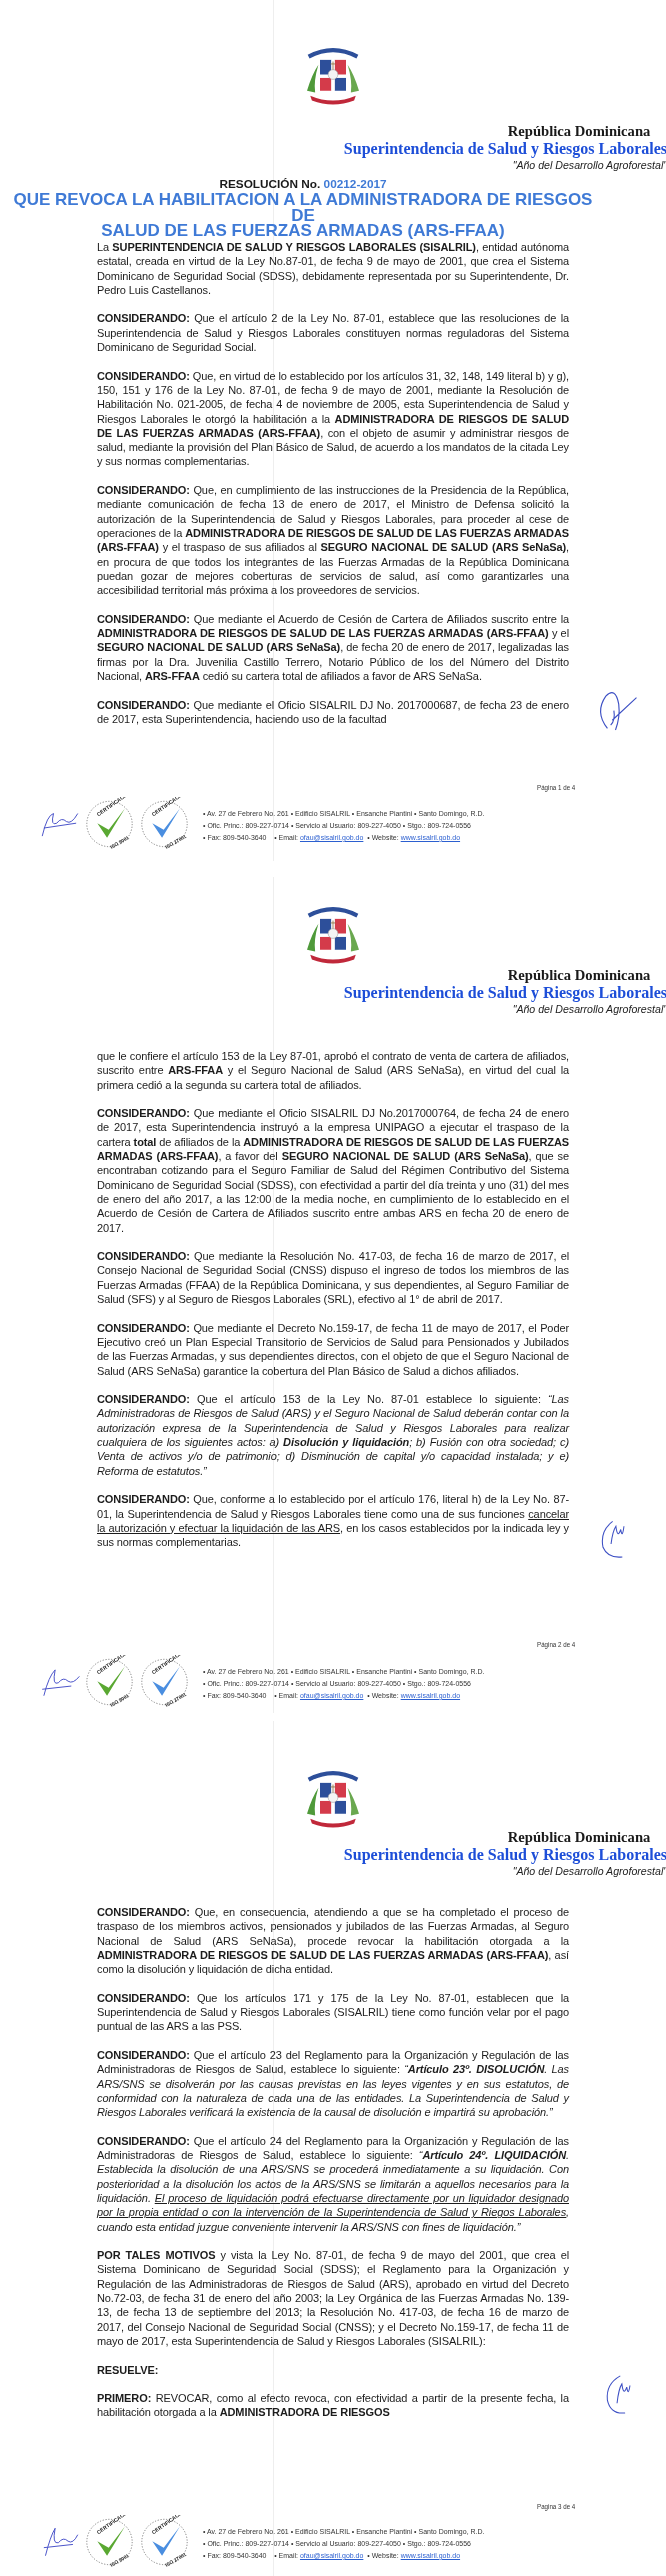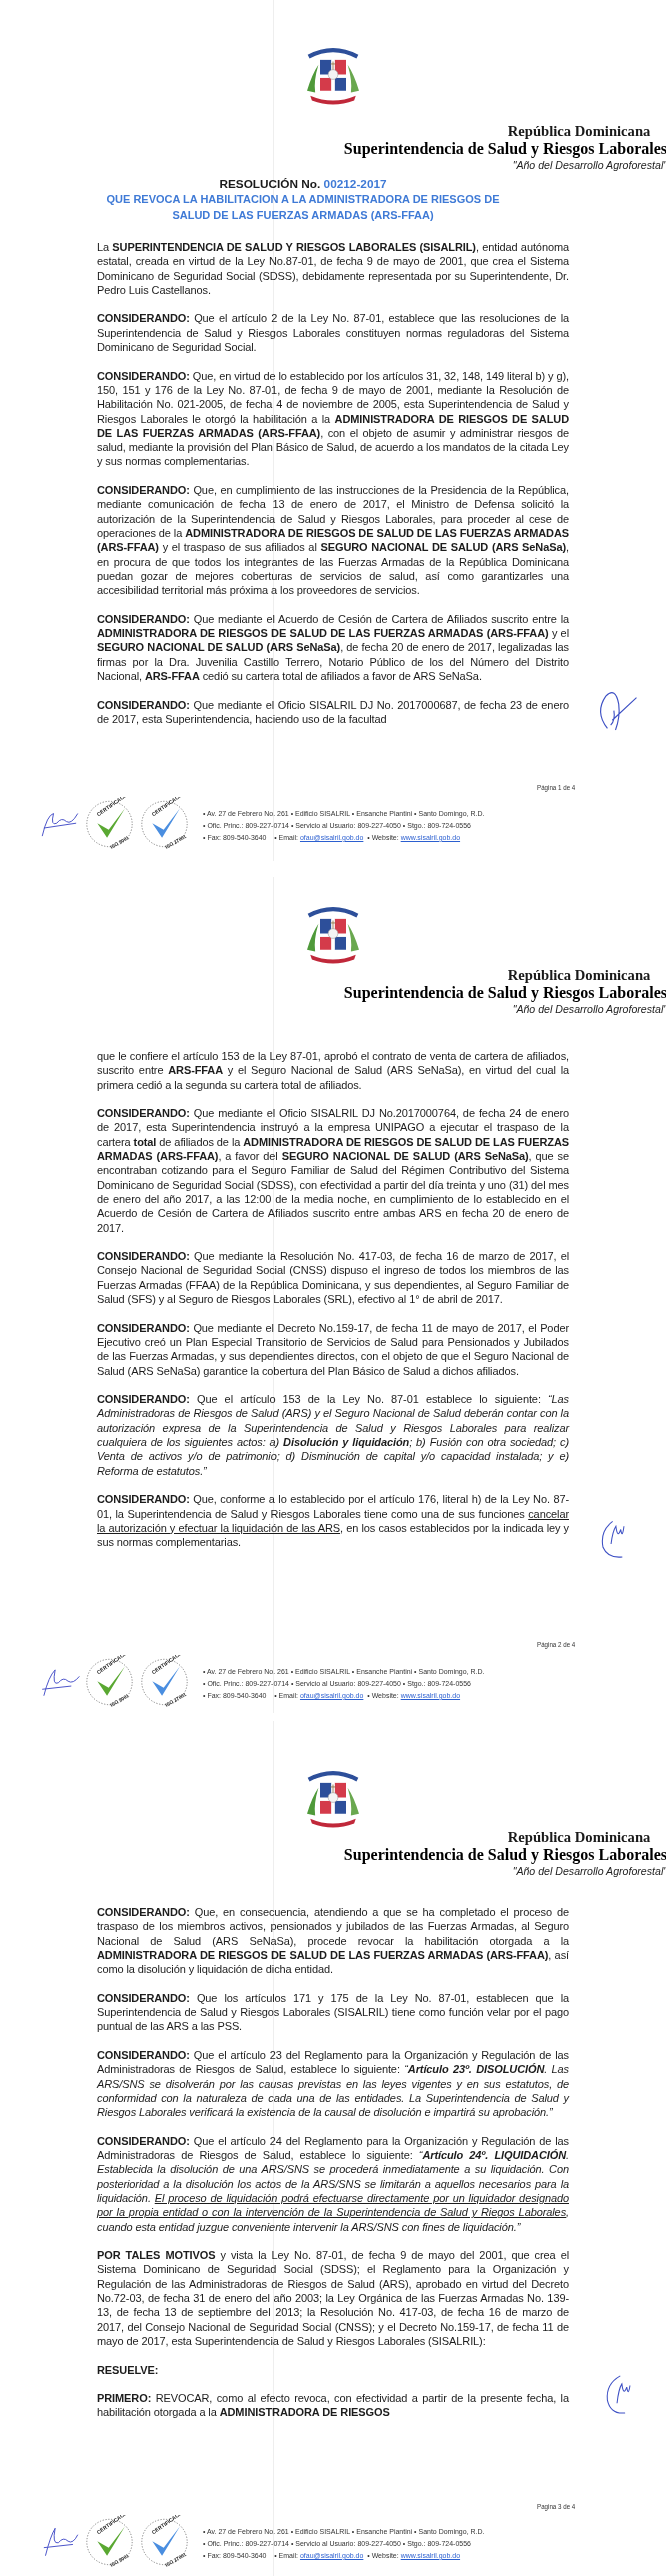--- a/index.html
+++ b/index.html
@@ -7,26 +7,26 @@
          font-family:"Liberation Sans", sans-serif; color:#1a1a1a; }
   .page { position:absolute; left:0; width:667px; }
   .p1 { top:0; height:869px; }
   .p2 { top:869px; height:844px; }
   .p3 { top:1713px; height:863px; }
   .fold { position:absolute; left:273px; width:0.8px; background:#eeeeee; }
 
   .seal { position:absolute; left:302px; width:62px; height:65px; }
   .hdr { position:absolute; left:0; width:667px; text-align:right; }
   .hdr .country { font-family:"Liberation Serif", serif; font-weight:bold; font-size:15.4px; line-height:18px; color:#1a1a1a; transform:scaleX(0.95); }
-  .hdr .agency { font-family:"Liberation Serif", serif; font-weight:bold; font-size:16px; line-height:18.7px; color:#000000;padding-left:29px; }
+  .hdr .agency { font-family:"Liberation Serif", serif; font-weight:bold; font-size:16px; line-height:18.7px; color:#1d4ed8;padding-left:29px; }
   .hdr .motto { font-style:italic; font-size:10.6px; line-height:13px; color:#222; }
 
   .reso { position:absolute; left:0; width:606px; text-align:center; font-weight:bold; font-size:11.8px; line-height:15.4px; }
   .reso .num { color:#3f7ad6; }
-  .reso .subj { color:#3f7ad6; font-size:11px; line-height:15.4px; }
+  .reso .subj { color:#3f7ad6; font-size:17px; line-height:15.4px; }
 
   .body { position:absolute; left:97px; width:472px; font-size:11px; line-height:14.3px; text-align:justify; color:#1c1c1c; letter-spacing:-0.1px; }
   .body p { margin:0 0 14.3px 0; }
   .body b { font-weight:bold; }
   .body .it { font-style:italic; }
   .body .u { text-decoration:underline; }
   .body .center { text-align:left; }
 
   .pagelabel { position:absolute; left:537px; font-size:7.3px; color:#333; transform:scaleX(0.85); transform-origin:left; }
   .footer { position:absolute; left:0; width:606px; height:57px; }

